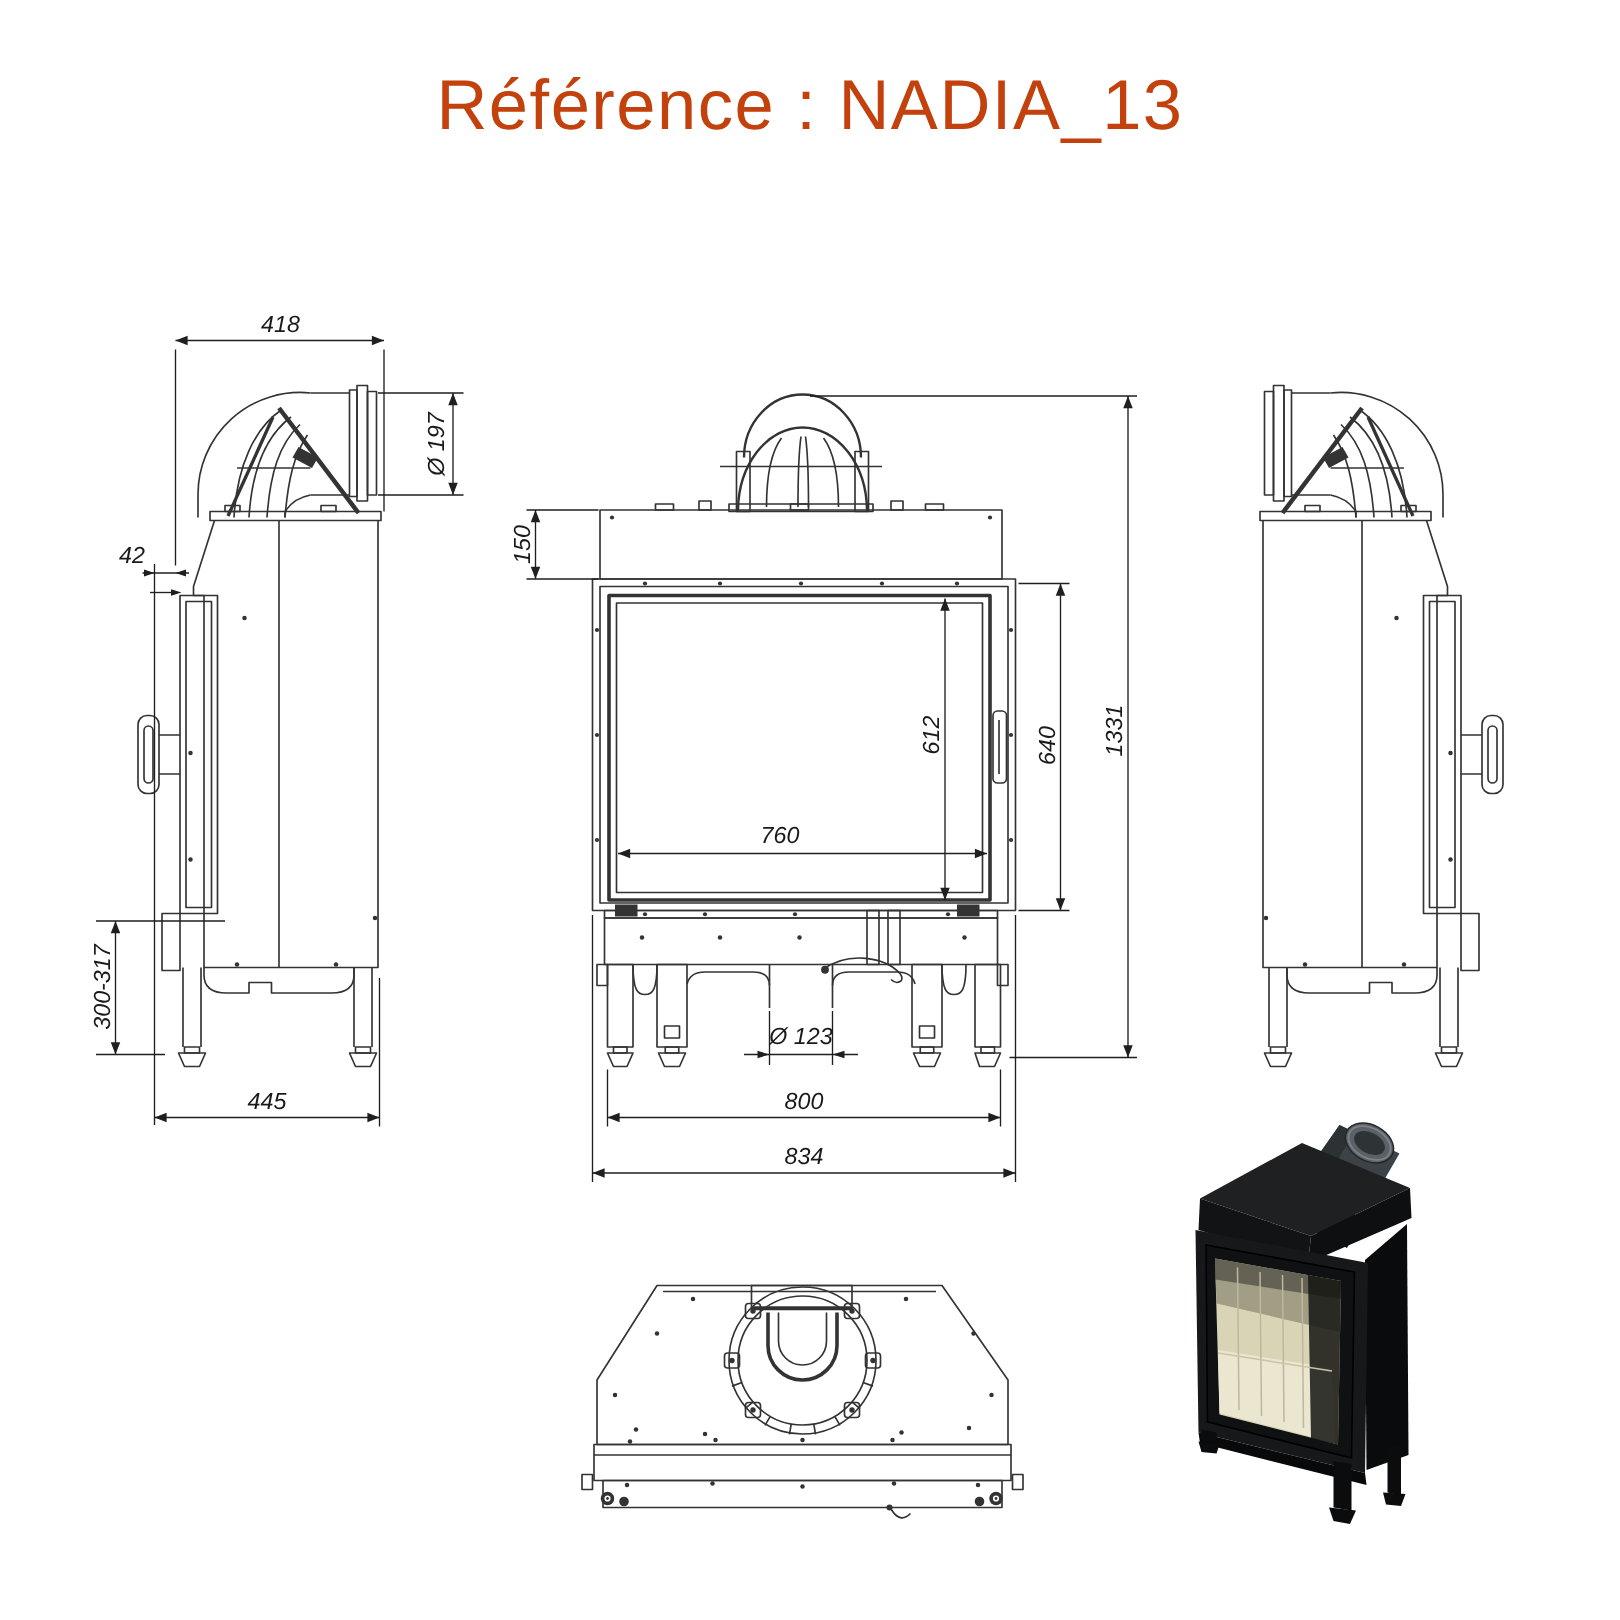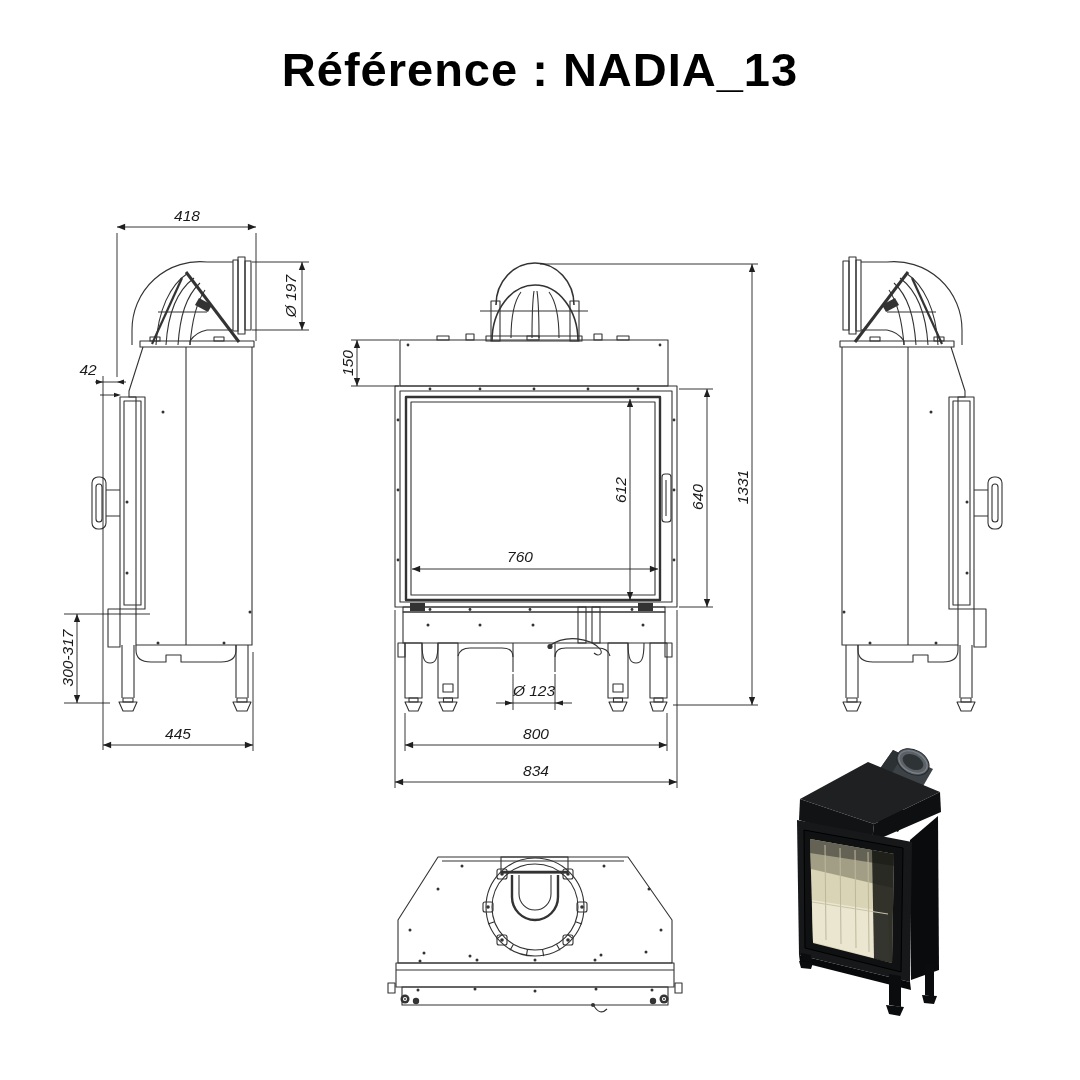--- a/index.html
+++ b/index.html
@@ -1,19 +1,19 @@
 <!DOCTYPE html>
 <html><head>
 <meta charset="utf-8">
 <style>
   html,body{margin:0;padding:0;background:#ffffff;}
   .page{position:relative;width:1080px;height:1080px;background:#ffffff;overflow:hidden;
         font-family:"Liberation Sans",sans-serif;}
   .title{position:absolute;top:42px;left:0;width:100%;text-align:center;
-         font-size:47px;font-weight:700;letter-spacing:1px;color:#000000;}
+         font-size:47px;font-weight:400;letter-spacing:1px;color:#c2410c;}
   svg{position:absolute;left:0;top:0;}
   
   .ln{stroke:#333;fill:none;stroke-width:1.1;stroke-linejoin:round;stroke-linecap:butt;}
   .thk{stroke-width:2.4;}
   .w2{stroke-width:1.6;}
   .fill{fill:#333;stroke:none;}
   .dot{fill:#333;stroke:none;}
   .dim{stroke:#1f1f1f;fill:none;stroke-width:0.9;}
   .dim-label{font-family:"Liberation Sans",sans-serif;font-style:italic;font-size:15.5px;
              fill:#1a1a1a;stroke:none;text-anchor:middle;}

